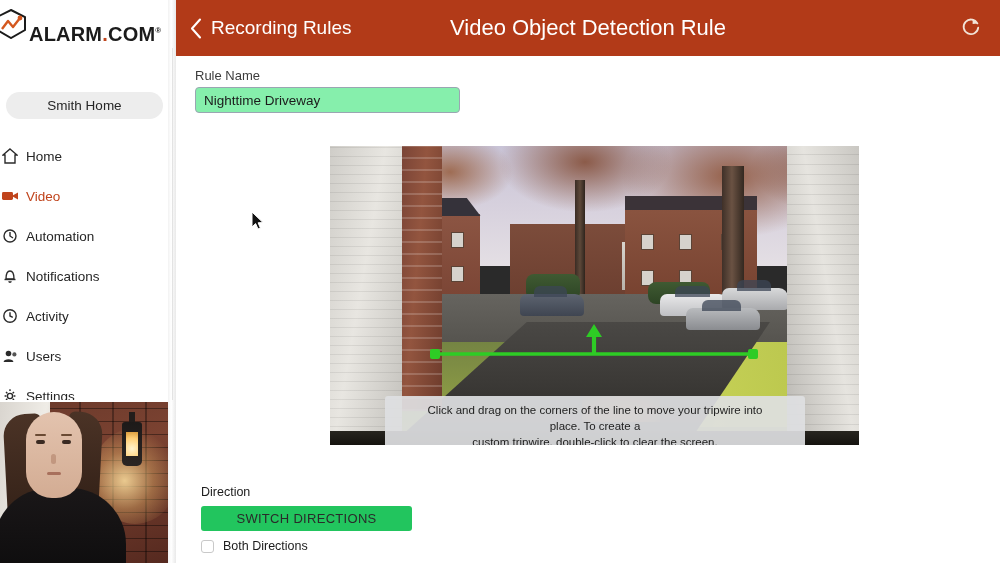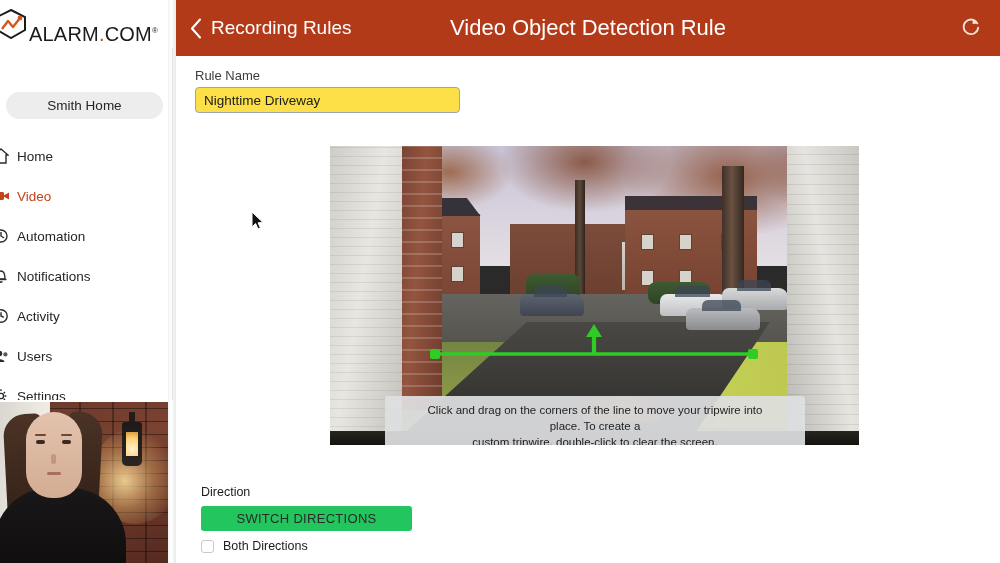--- a/index.html
+++ b/index.html
@@ -15,37 +15,37 @@
   #sidebar {
     position: absolute; left: 0; top: 0; width: 168px; height: 563px;
     background: #ffffff; overflow: hidden;
   }
   #logo-row {
     position: absolute; left: 0; top: 0; width: 168px; height: 48px;
     display: flex; align-items: center; padding-left: 0px;
   }
   #logo-mark { width: 34px; height: 30px; margin-left: -6px; flex: none; }
   #logo-text {
-    font-size: 20px; font-weight: 400; letter-spacing: .2px;
+    font-size: 20px; font-weight: 700; letter-spacing: .2px;
     color: #1b1b1b; margin-left: 1px; white-space: nowrap; margin-top: 20px;
   }
   #logo-text .dot { color: #c0441c; }
   #logo-reg { font-size: 8px; vertical-align: super; color:#1b1b1b; }
 
   #home-pill {
     position: absolute; left: 6px; top: 92px; width: 157px; height: 27px;
     background: #ededed; border-radius: 14px;
     display: flex; align-items: center; justify-content: center;
     font-size: 13.5px; color: #262626;
   }
 
   #nav { position: absolute; left: 0; top: 136px; width: 168px; }
   .nav-item {
     height: 40px; display: flex; align-items: center;
-    padding-left: 0px; color: #262626; font-size: 13.5px;
+    padding-left: 0px; color: #262626; font-size: 13.5px; margin-left: 9px;
   }
   .nav-item .nav-ico {
     width: 16px; height: 18px; margin-left: -7px; margin-right: 8px;
     flex: none; display: block;
   }
   .nav-item.active { color: #c0441c; }
 
   
   #webcam {
     position: absolute; left: 0; top: 400px; width: 168px; height: 163px;
@@ -132,21 +132,21 @@
   }
 
   
   #main { position: absolute; left:176px; top:56px; width:824px; height:507px; background:#fff; }
 
   #rule-label {
     position:absolute; left:19px; top:12px; font-size:13px; color:#3c3c3c;
   }
   #rule-input {
     position:absolute; left:19px; top:31px; width:265px; height:26px;
-    border:1px solid #9aa6b2; border-radius:4px; background:#fde047;
+    border:1px solid #9aa6b2; border-radius:4px; background:#86efac;
     font-family:"Liberation Sans",sans-serif; font-size:13.5px; color:#1b1b1b;
     padding: 0 8px; outline:none;
   }
 
   
   #player {
     position:absolute; left:154px; top:90px; width:529px; height:299px;
     overflow:hidden; background:#2a2a2a;
   }
   .sky { position:absolute; left:0; top:0; width:529px; height:120px;

